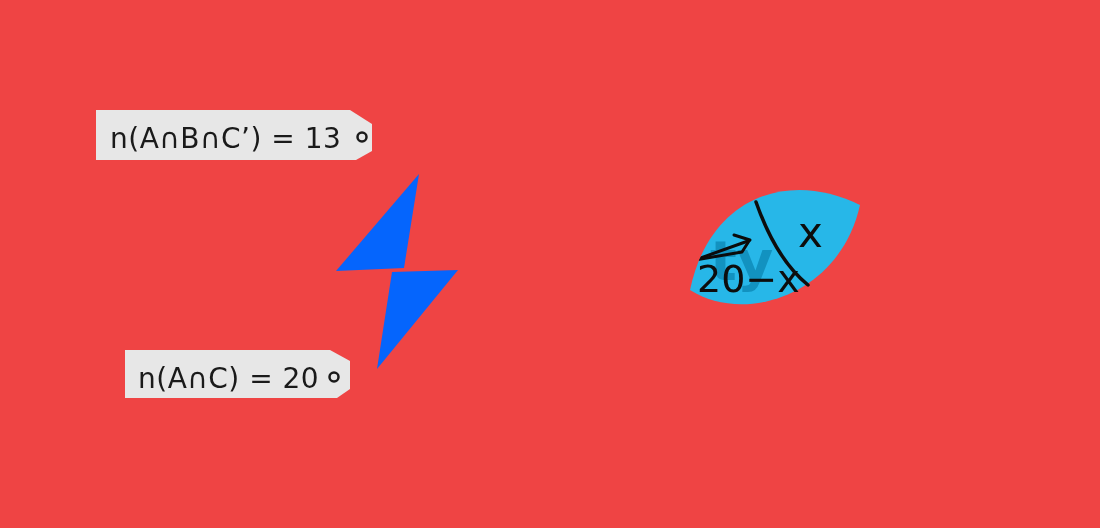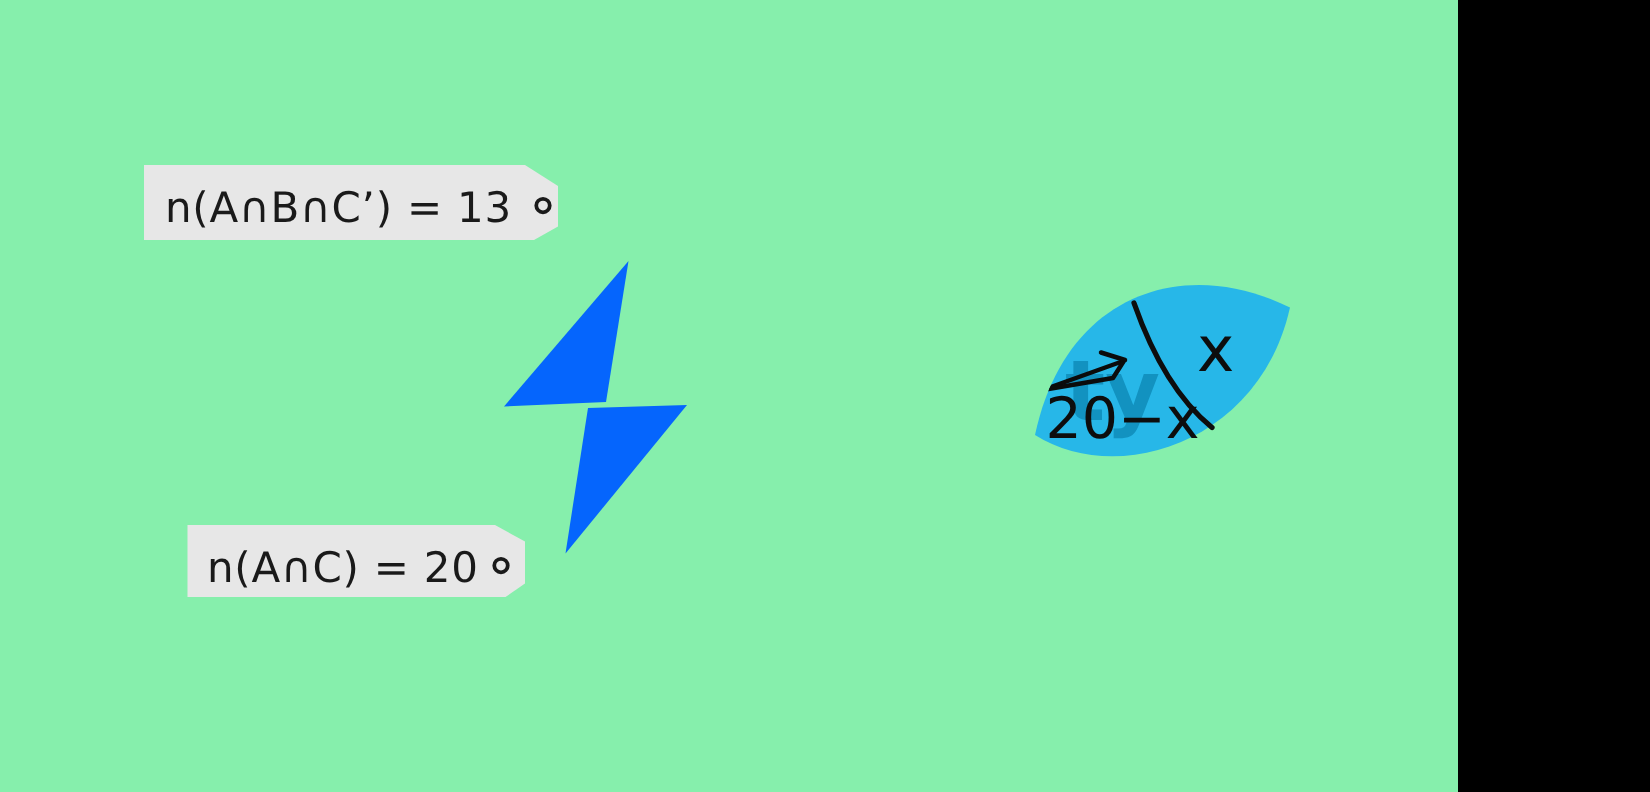--- a/index.html
+++ b/index.html
@@ -2,23 +2,23 @@
 <html><head>
 <meta charset="utf-8">
 <style>
   html, body {
     margin: 0;
     padding: 0;
     background: #000000;
   }
   .canvas {
     position: relative;
-    width: 972px;
+    width: 1100px;
     height: 528px;
-    background: #86efac;
+    background: #ef4444;
     overflow: hidden;
     font-family: "DejaVu Sans", sans-serif;
   }
   svg { display: block; }
   .tag-text {
     font-family: "DejaVu Sans", sans-serif;
     font-size: 28px;
     letter-spacing: 0.5px;
     fill: #1a1a1a;
   }

